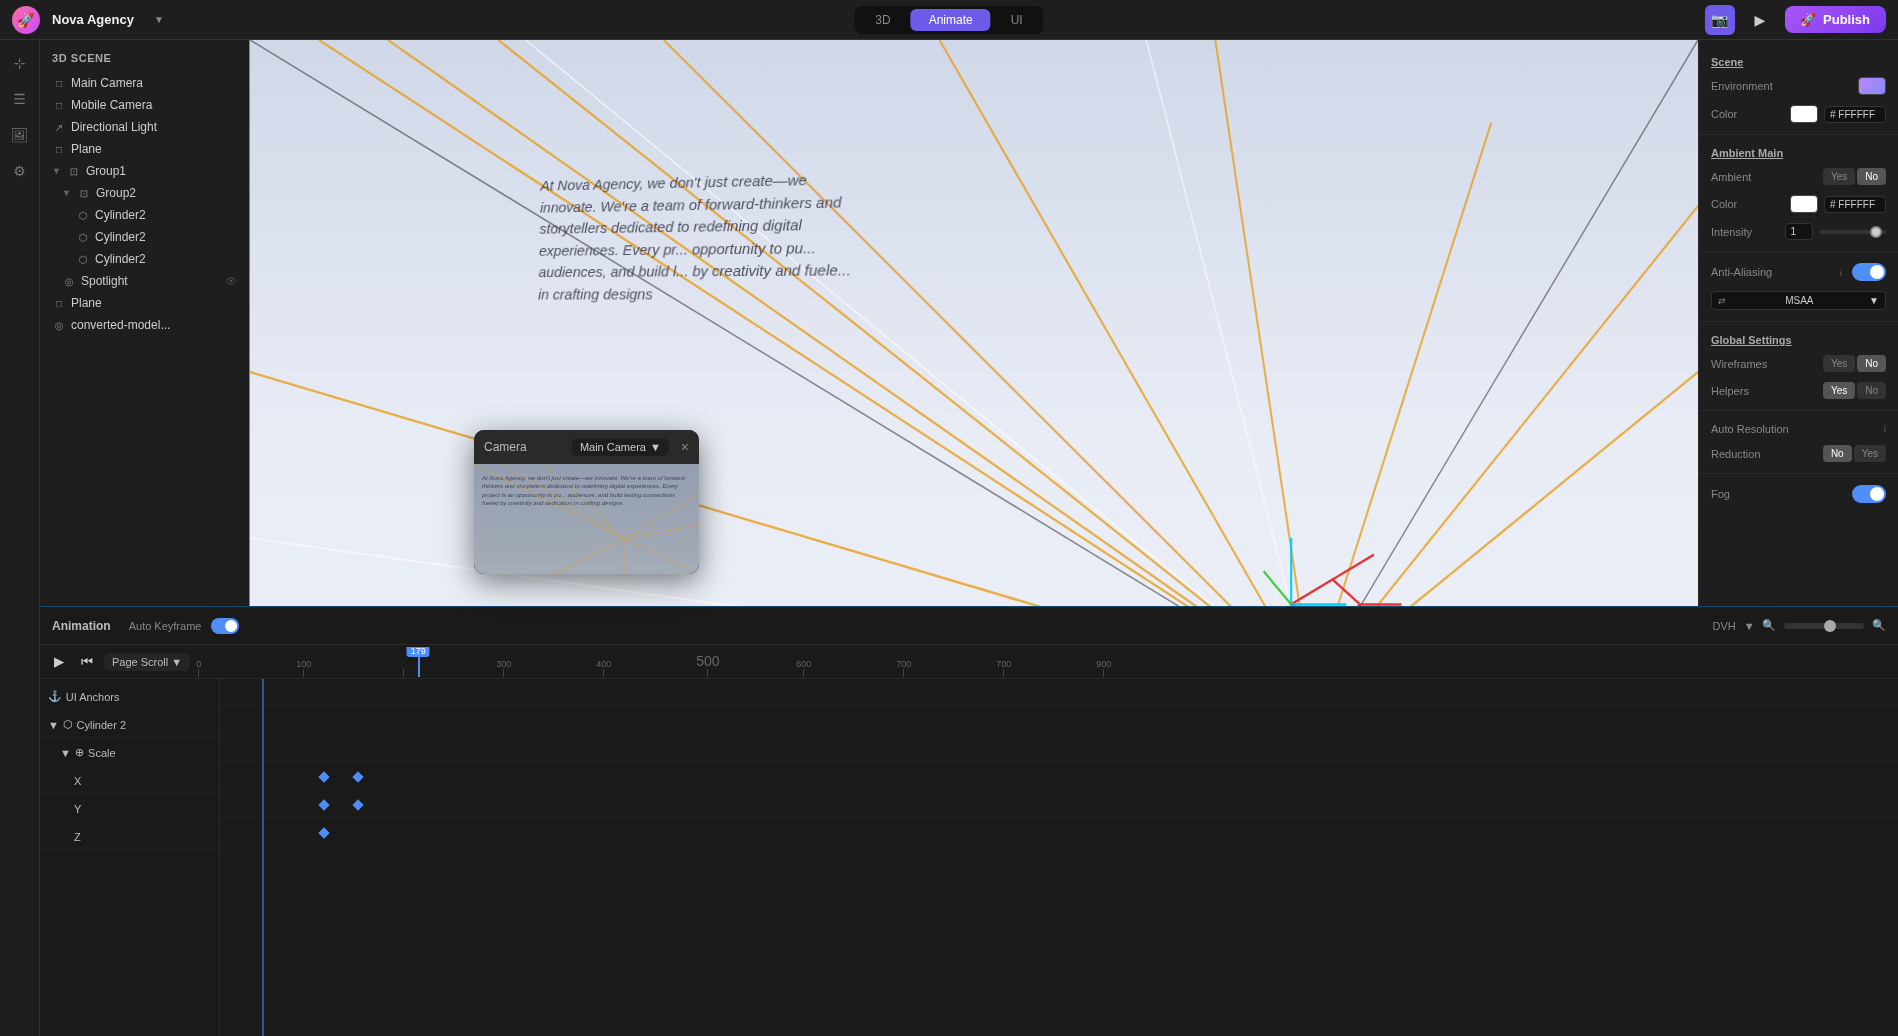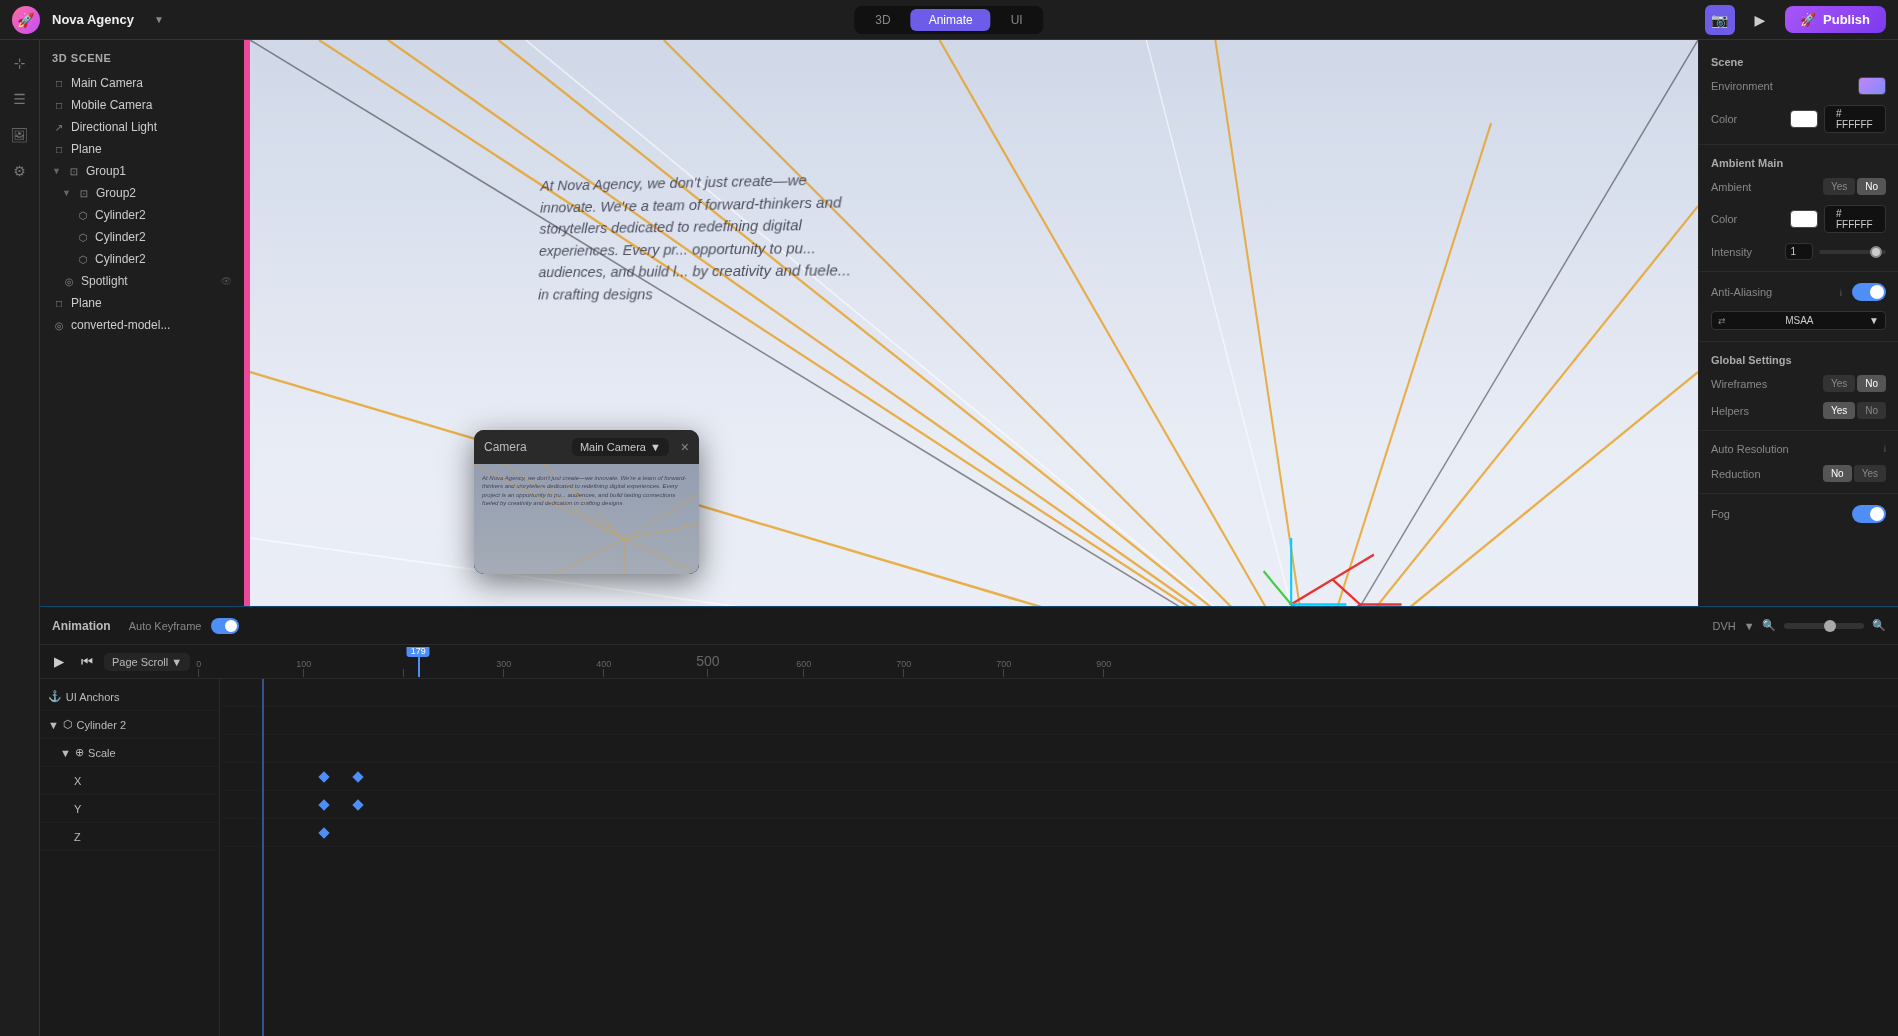--- a/index.html
+++ b/index.html
@@ -19,21 +19,21 @@
     .topbar-publish-btn { padding: 6px 16px; border-radius: 8px; background: linear-gradient(135deg, #a855f7, #7c3aed); color: #fff; border: none; font-weight: 600; font-size: 13px; cursor: pointer; display: flex; align-items: center; gap: 6px; }
 
     
     .main-layout { display: flex; height: calc(1036px - 40px); }
 
     
     .left-icons { width: 40px; background: #1e1e1e; border-right: 1px solid #333; display: flex; flex-direction: column; align-items: center; padding: 8px 0; gap: 6px; }
     .left-icon-btn { width: 30px; height: 30px; border-radius: 6px; display: flex; align-items: center; justify-content: center; color: #777; cursor: pointer; font-size: 14px; }
 
     
-    .scene-tree { width: 210px; background: #1e1e1e; border-right: 6px solid #ec4899; overflow-y: auto; padding: 8px 0; }
+    .scene-tree { width: 210px; background: #1e1e1e; border-right: 1px solid #ec4899; overflow-y: auto; padding: 8px 0; }
     .scene-tree-header { padding: 4px 12px 8px; font-size: 11px; font-weight: 700; color: #aaa; text-transform: uppercase; letter-spacing: 0.05em; }
     .tree-item { display: flex; align-items: center; padding: 4px 12px; cursor: pointer; gap: 5px; color: #ccc; font-size: 12px; }
     .tree-item.indent-1 { padding-left: 22px; }
     .tree-item.indent-2 { padding-left: 36px; }
     .tree-icon { font-size: 10px; color: #888; width: 14px; text-align: center; }
     .tree-expand { font-size: 9px; color: #666; width: 10px; }
     .tree-label { flex: 1; }
     .tree-eye { font-size: 9px; color: #555; margin-left: auto; }
 
     
@@ -48,27 +48,27 @@
     .camera-popup-selector { display: flex; align-items: center; background: #1e1e1e; border-radius: 6px; padding: 3px 8px; font-size: 11px; color: #ccc; gap: 4px; cursor: pointer; margin-left: auto; }
     .camera-popup-close { color: #888; cursor: pointer; font-size: 14px; margin-left: 4px; }
     .camera-popup-preview { width: 100%; height: 110px; background: #1a2030; position: relative; overflow: hidden; }
     .camera-preview-bg { position: absolute; inset: 0; background: linear-gradient(180deg, #c8d4e8 0%, #e0e8f0 100%); opacity: 0.7; }
     .camera-preview-text { position: absolute; top: 10px; left: 8px; right: 8px; font-size: 6px; color: #445; font-style: italic; line-height: 1.4; }
     .camera-popup-footer { padding: 8px 10px; }
     .camera-enter-btn { width: 100%; padding: 6px; background: #333; border: none; border-radius: 6px; color: #ccc; font-size: 11px; cursor: pointer; text-align: center; }
 
     
     .right-panel { width: 200px; background: #1e1e1e; border-left: 1px solid #2a2a2a; overflow-y: auto; padding: 10px 0; }
-    .panel-section-title { padding: 6px 12px 4px; font-size: 11px; font-weight: 700; color: #aaa; }
+    .panel-section-title { padding: 6px 12px 4px; font-size: 11px; font-weight: 700; color: #aaa; text-decoration: underline; }
     .panel-row { display: flex; align-items: center; padding: 5px 12px; gap: 6px; }
     .panel-row-label { font-size: 11px; color: #888; flex: 1; }
     .color-swatch { width: 28px; height: 18px; border-radius: 4px; border: 1px solid #444; cursor: pointer; }
     .color-swatch-gradient { background: linear-gradient(135deg, #c084fc, #818cf8); }
     .color-swatch-white { background: #ffffff; }
-    .hex-input { background: #111; border: 1px solid #333; border-radius: 4px; padding: 2px 11px; color: #ccc; font-size: 10px; width: 62px; }
+    .hex-input { background: #111; border: 1px solid #333; border-radius: 4px; padding: 2px 5px; color: #ccc; font-size: 10px; width: 62px; }
     .toggle-group { display: flex; gap: 2px; }
     .toggle-btn { padding: 3px 8px; border-radius: 4px; border: none; font-size: 10px; cursor: pointer; background: #333; color: #888; }
     .toggle-btn.active { background: #555; color: #fff; }
     .intensity-input { background: #111; border: 1px solid #333; border-radius: 4px; padding: 2px 5px; color: #ccc; font-size: 10px; width: 28px; }
     .slider-track { flex: 1; height: 4px; background: #333; border-radius: 2px; position: relative; }
     .slider-thumb { position: absolute; right: 4px; top: -4px; width: 12px; height: 12px; background: #ccc; border-radius: 50%; border: 2px solid #888; }
     .toggle-switch { width: 34px; height: 18px; border-radius: 9px; background: #4f8ef7; position: relative; cursor: pointer; }
     .toggle-switch-knob { position: absolute; right: 2px; top: 2px; width: 14px; height: 14px; background: #fff; border-radius: 50%; }
     .select-input { background: #111; border: 1px solid #333; border-radius: 4px; padding: 3px 6px; color: #ccc; font-size: 10px; flex: 1; display: flex; align-items: center; justify-content: space-between; cursor: pointer; }
     .divider { height: 1px; background: #2a2a2a; margin: 6px 0; }

